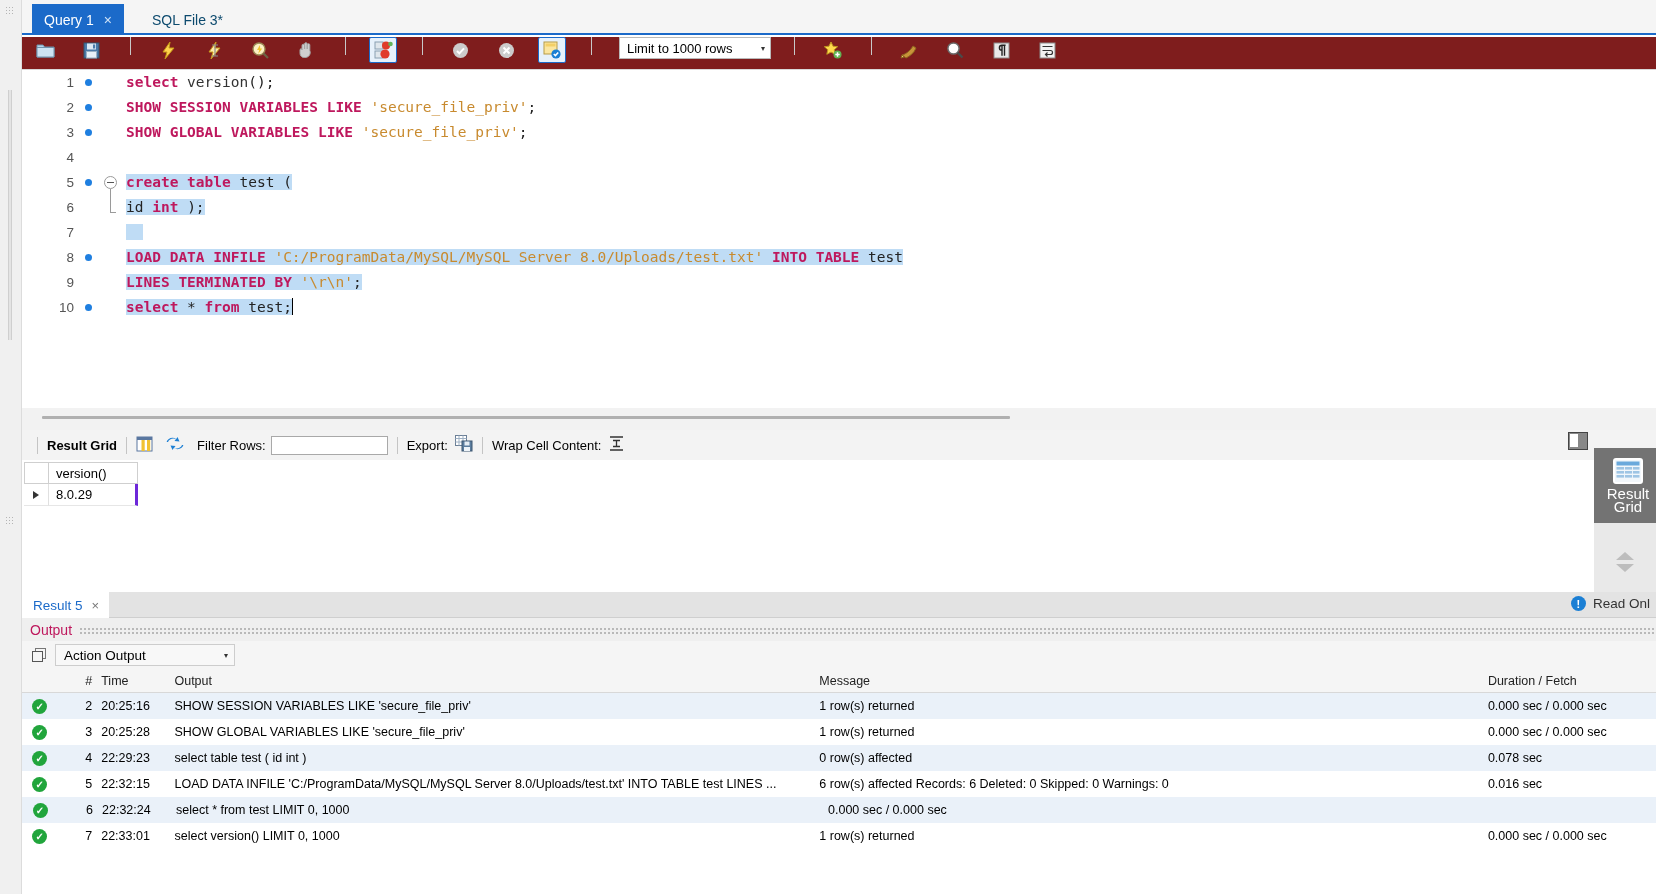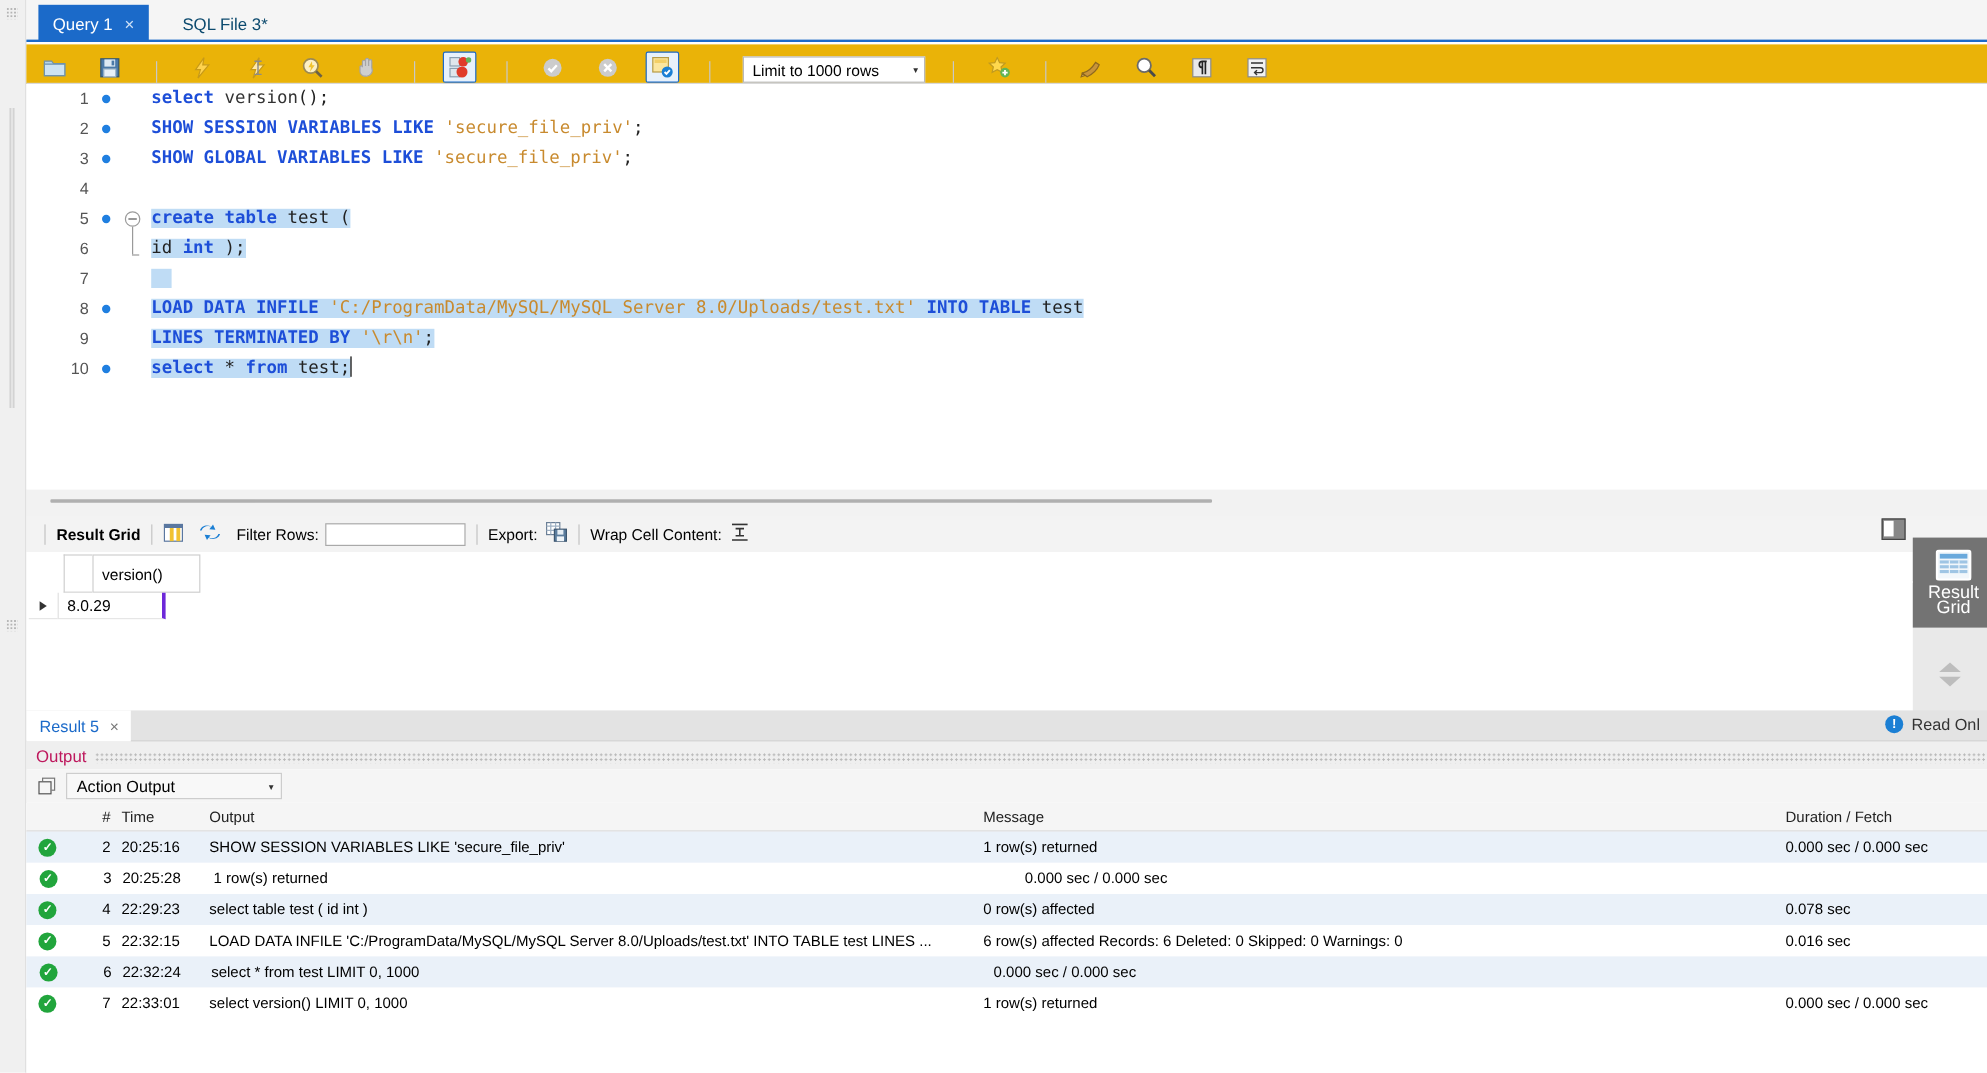--- a/index.html
+++ b/index.html
@@ -39,22 +39,22 @@
     display:flex; align-items:center; gap:10px;
     font-size:14px; cursor:default; white-space:nowrap;
   }
   .tab.active { background:#1b6ac9; color:#fff; left:10px; }
   .tab.inactive { background:transparent; color:#0c4a6e; left:118px; }
   .tab .tab-close { font-size:14px; color:#cfe2f7; line-height:1; }
 
   
   .toolbar {
     position:absolute; left:22px; top:37px; right:0; height:33px;
-    background:#eab308; border-bottom:1px solid #d9d9d9;
-    display:flex; align-items:flex-end; padding-left:9px; gap:16px;
+    background:#7f1d1d; border-bottom:1px solid #d9d9d9;
+    display:flex; align-items:flex-start; padding-left:9px; gap:16px;
   }
   .tb-btn {
     width:28px; height:26px; display:flex; align-items:center; justify-content:center;
     margin-right:2px; border-radius:2px;
   }
   .tb-btn.framed { border:1px solid #1b6ac9; background:#e7f1fb; }
   .tb-sep { width:1px; height:18px; background:#c8c8c8; margin:0 7px; }
   .limit-box {
     height:22px; width:152px; background:#fff; border:1px solid #b9b9b9;
     display:flex; align-items:center; justify-content:space-between;
@@ -75,21 +75,21 @@
   .lineno {
     position:absolute; left:0; width:52px; text-align:right;
     color:#555; font-family:"Liberation Sans", sans-serif; font-size:13.5px;
   }
   .dot {
     position:absolute; left:63px; top:9px; width:7px; height:7px;
     border-radius:50%; background:#1f7fe0;
   }
   .codetext { position:absolute; left:104px; top:0; }
   .codetext .sel { background:#bfdcf5; }
-  .kw   { color:#1d4ed8; font-weight:bold; }
+  .kw   { color:#be185d; font-weight:bold; }
   .str  { color:#c88a2e; }
   .plain{ color:#222; }
   .fn   { color:#333; }
   .caret-bar {
     display:inline-block; width:1.5px; height:17px; background:#000;
     vertical-align:-3px;
   }
   .fold {
     position:absolute; left:82px; top:6px; width:13px; height:13px;
     border:1px solid #9a9a9a; border-radius:50%; background:#fff;
@@ -119,21 +119,21 @@
   }
   .r-sep { width:1px; height:17px; background:#c4c4c4; margin:0 9px; }
   .rlabel { font-weight:bold; }
   .filter-input {
     width:117px; height:19px; background:#fff; border:1px solid #a9a9a9; margin-left:5px;
   }
   .white-strip { position:absolute; left:22px; top:460px; right:160px; height:132px; background:#fff; }
 
   
   .rg { position:absolute; left:24px; top:462px; font-size:13px; }
-  .rg-head { display:flex; height:32px;margin-left:29px; }
+  .rg-head { display:flex; height:22px; }
   .rg-head .c0 { width:24px; background:#fff; border:1px solid #cfcfcf; border-right:none; }
   .rg-head .c1 {
     width:90px; background:#fff; border:1px solid #cfcfcf;
     display:flex; align-items:center; padding-left:7px; color:#000;
   }
   .rg-row { display:flex; height:22px; }
   .rg-row .c0 {
     width:24px; background:#fff; border-bottom:1px solid #e6e6e6;
     display:flex; align-items:center; justify-content:center;
   }
@@ -521,20 +521,21 @@
           <div class="col-action">SHOW SESSION VARIABLES LIKE 'secure_file_priv'</div>
           <div class="col-msg">1 row(s) returned</div>
           <div class="col-dur">0.000 sec / 0.000 sec</div>
         </div>
         <div class="ot-row even">
           <div class="col-st">
             <span class="ok-icon">✓</span>
           </div>
           <div class="col-num">3</div>
           <div class="col-time">20:25:28</div>
+          <div class="col-action">SHOW GLOBAL VARIABLES LIKE 'secure_file_priv'</div>
           <div class="col-msg">1 row(s) returned</div>
           <div class="col-dur">0.000 sec / 0.000 sec</div>
         </div>
         <div class="ot-row odd">
           <div class="col-st">
             <span class="ok-icon">✓</span>
           </div>
           <div class="col-num">4</div>
           <div class="col-time">22:29:23</div>
           <div class="col-action">select table test ( id int )</div>

